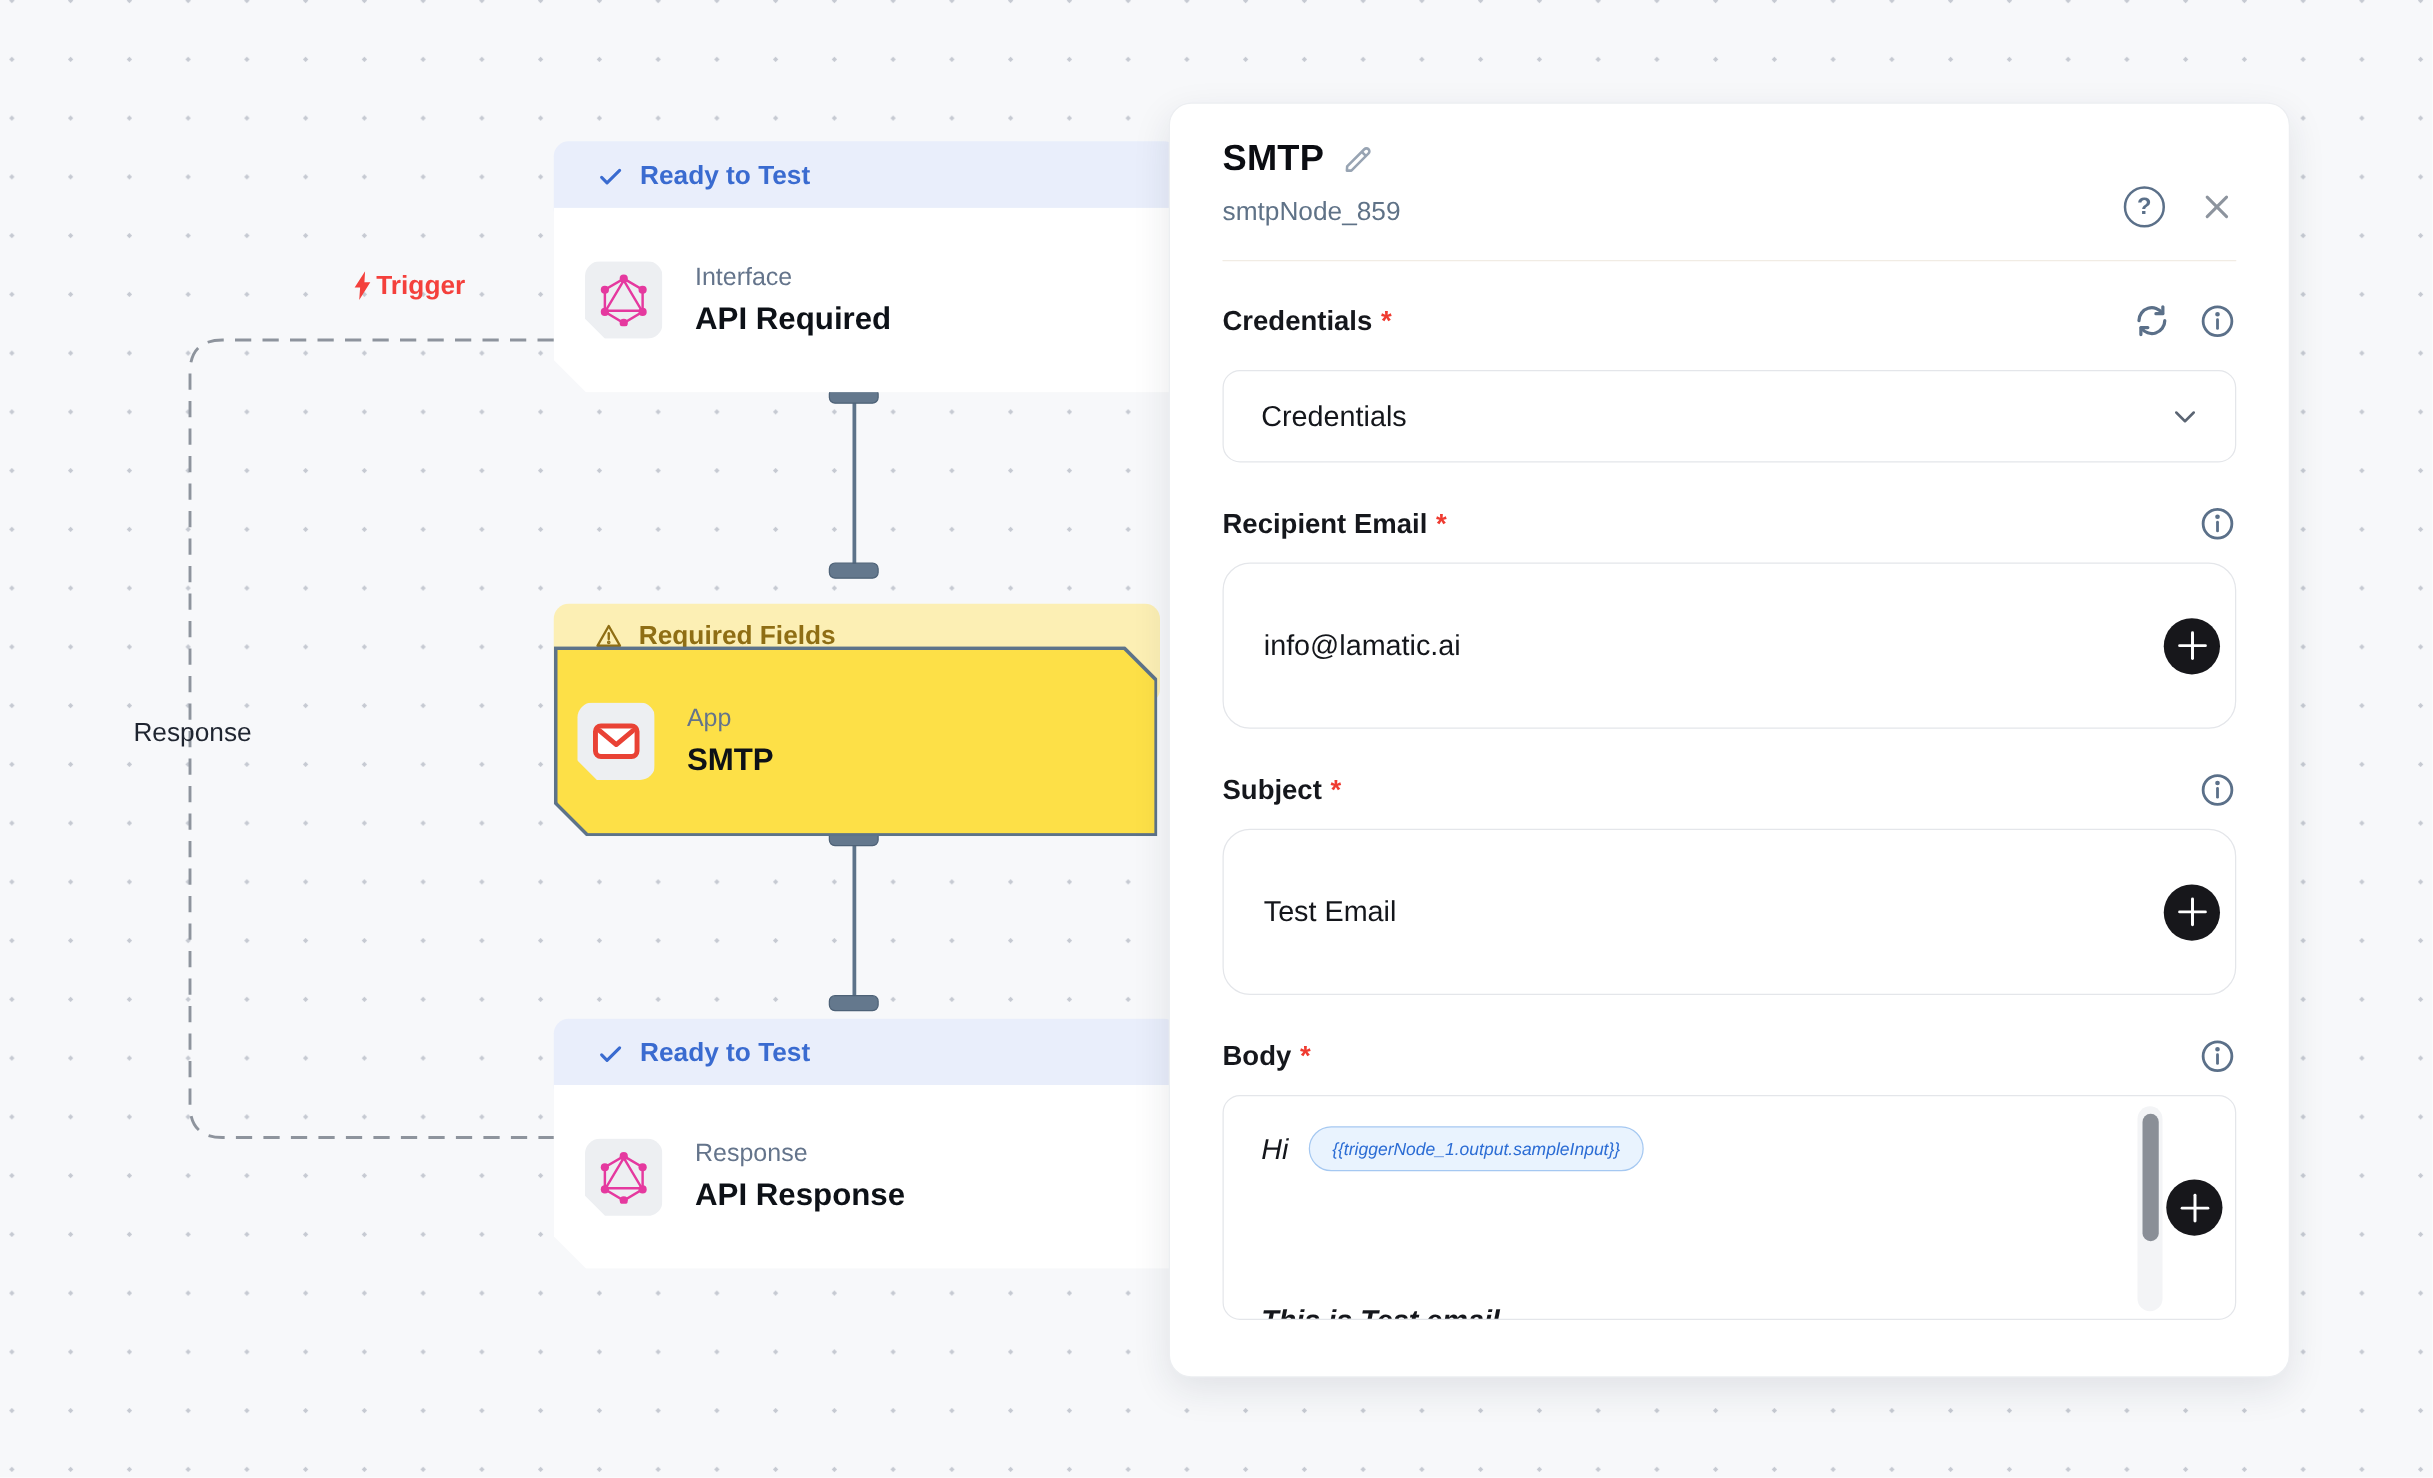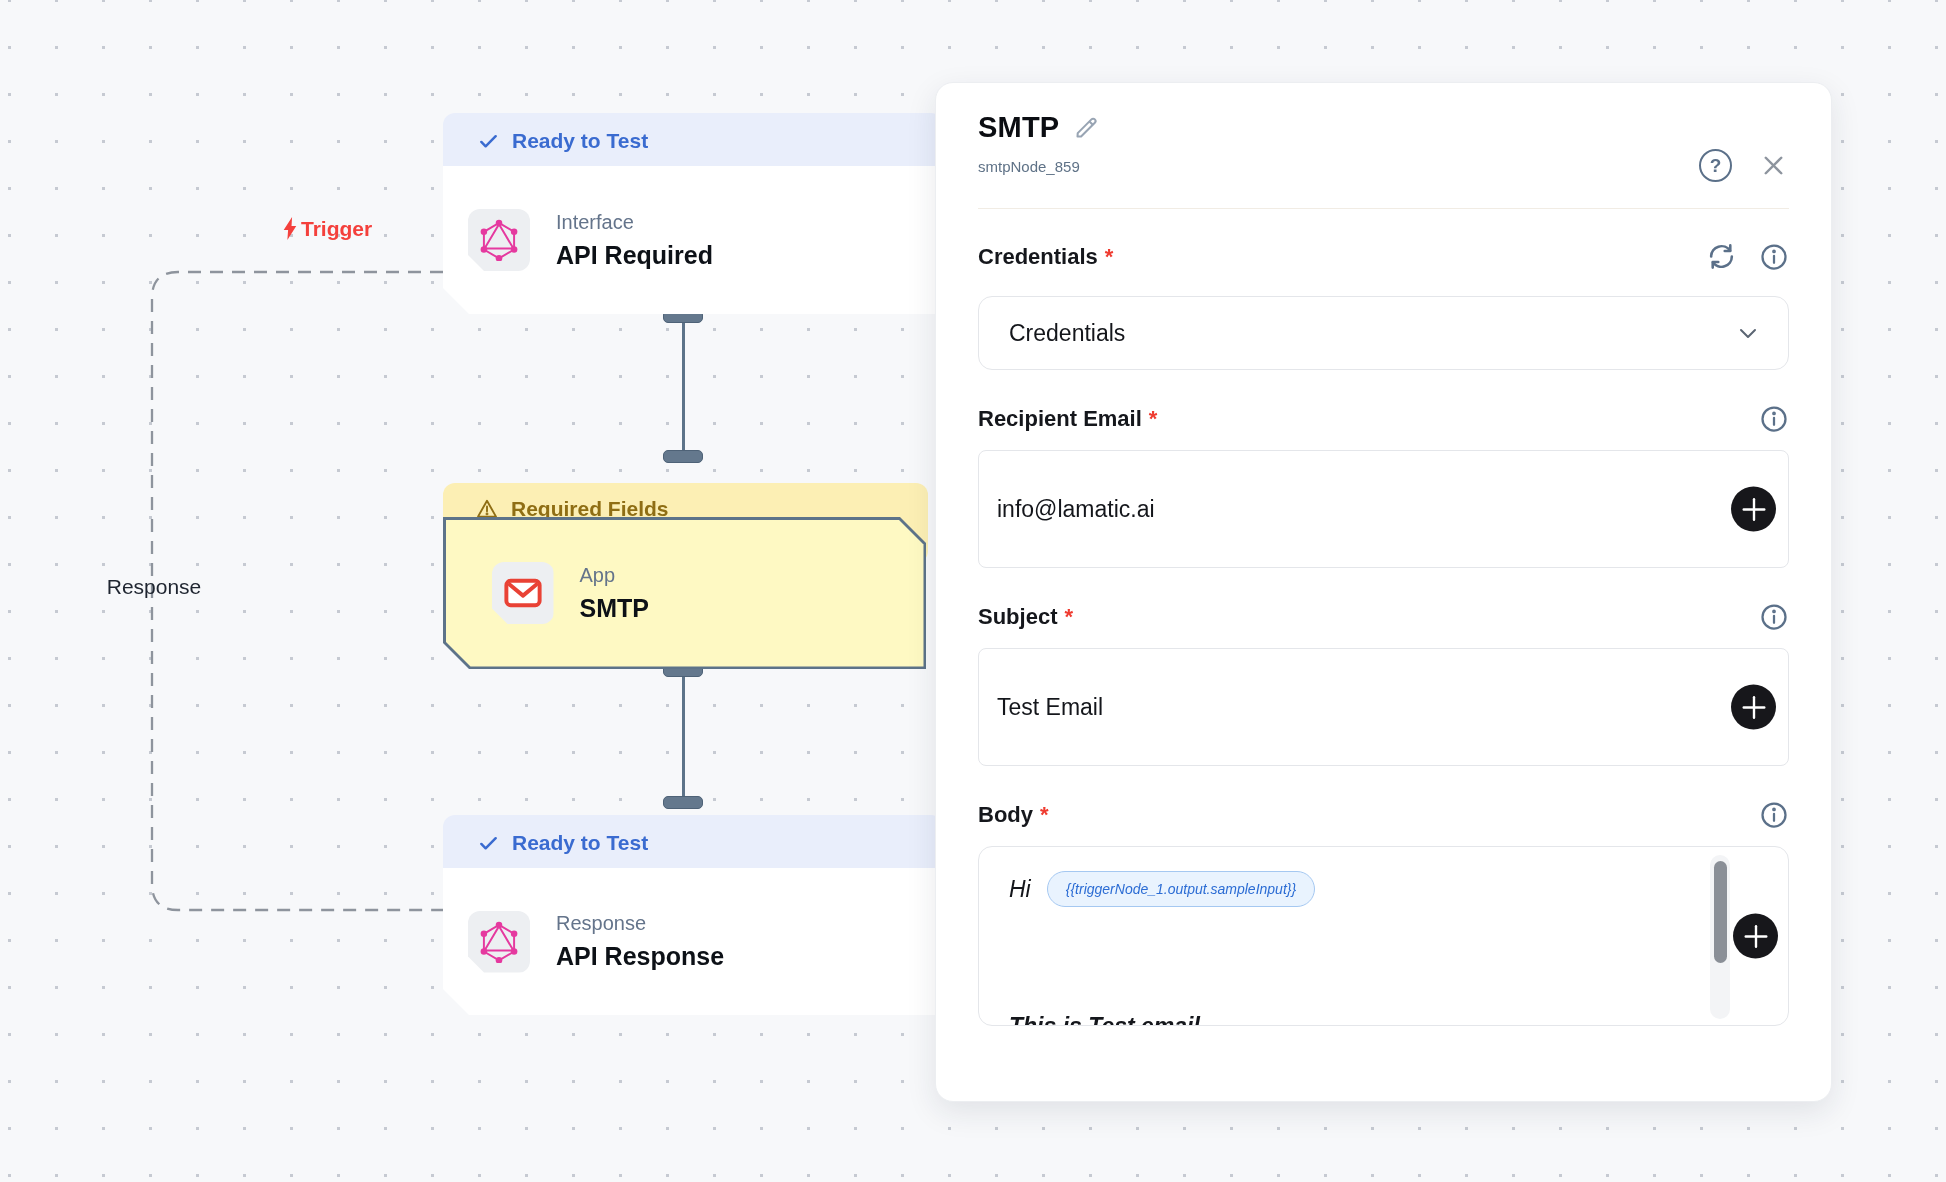--- a/index.html
+++ b/index.html
@@ -53,23 +53,23 @@
     font-size:21px; font-weight:700;
   }
   .card {
     position:absolute; background:#ffffff;
     clip-path:polygon(0 0,100% 0,100% 100%,26px 100%,0 calc(100% - 26px));
     display:flex; align-items:center; gap:26px; padding-left:25px;
   }
   .cut-card { position:absolute; background:#5d7389;
     clip-path:polygon(0 0,calc(100% - 26px) 0,100% 26px,100% 100%,26px 100%,0 calc(100% - 26px)); }
   .cut-card .inner {
-    position:absolute; inset:2.5px; background:#fef9c3;
+    position:absolute; inset:2.5px; background:#fde047;
     clip-path:polygon(0 0,calc(100% - 25px) 0,100% 25px,100% 100%,25px 100%,0 calc(100% - 25px));
-    display:flex; align-items:center; gap:26px; padding-left:46px;
+    display:flex; align-items:center; gap:26px; padding-left:16px;
   }
   .tile {
     width:62px; height:62px; flex:0 0 62px; background:#edeff2; border-radius:12px;
     clip-path:polygon(0 0,100% 0,100% 100%,16px 100%,0 calc(100% - 16px));
     display:flex; align-items:center; justify-content:center;
   }
   .node-text { display:flex; flex-direction:column; gap:7px; }
   .node-cat { font-size:20px; color:#64748b; }
   .node-title { font-size:25px; font-weight:700; color:#0d1117; }
 
@@ -77,21 +77,21 @@
   .panel {
     position:absolute; left:935px; top:82px; width:897px; height:1020px;
     background:#ffffff; border-radius:18px; z-index:10;
     border:1px solid #eceef1;
     box-shadow:0 10px 30px rgba(30,41,59,0.10);
   }
   .panel-inner { padding:28px 42px 40px; }
   .panel-header { display:flex; justify-content:space-between; }
   .title-row { display:flex; align-items:center; gap:14px; }
   .panel-title { font-size:29px; font-weight:700; color:#0b0d12; letter-spacing:0.2px; }
-  .panel-subtitle { margin-top:14px; font-size:15px; color:#5f7287; }
+  .panel-subtitle { margin-top:14px; font-size:21px; color:#5f7287; }
   .header-icons { display:flex; align-items:center; gap:26px; margin-top:38px; }
   .help-circle {
     width:33px; height:33px; border:2.5px solid #5b7089; border-radius:50%;
     display:flex; align-items:center; justify-content:center;
     font-size:19px; font-weight:700; color:#5b7089; cursor:pointer;
   }
   .divider { margin-top:26px; height:1px; background:#f1ece4; }
 
   .sec-head { display:flex; justify-content:space-between; align-items:center; }
   .sec-head.first { margin-top:32px; }
@@ -99,23 +99,23 @@
   .sec-label { font-size:22px; font-weight:700; color:#15171c; }
   .asterisk { color:#ef3b30; margin-left:7px; font-weight:700; }
   .head-icons { display:flex; align-items:center; gap:22px; }
 
   .select-box {
     margin-top:24px; height:74px; border:1.5px solid #e4e6ea; border-radius:14px;
     display:flex; align-items:center; justify-content:space-between;
     padding:0 28px 0 30px; font-size:23px; color:#14161b; cursor:pointer; background:#fff;
   }
   .input-box {
-    position:relative; margin-top:16px; height:118px;
-    border:1.5px solid #e4e6ea; border-radius:8px; background:#fff;
-    display:flex; align-items:center; padding-left:18px;
+    position:relative; margin-top:16px; height:133px;
+    border:1.5px solid #e4e6ea; border-radius:22px; background:#fff;
+    display:flex; align-items:center; padding-left:32px;
     font-size:23px; color:#14161b;
   }
   .body-box {
     position:relative; margin-top:16px; height:180px;
     border:1.5px solid #e4e6ea; border-radius:14px; background:#fff;
     overflow:hidden; font-size:23px; color:#14161b;font-style:italic;
   }
   .plus-btn {
     position:absolute; right:12px; top:50%; transform:translateY(-50%);
     width:45px; height:45px; border-radius:50%; background:#17171b; border:none;

